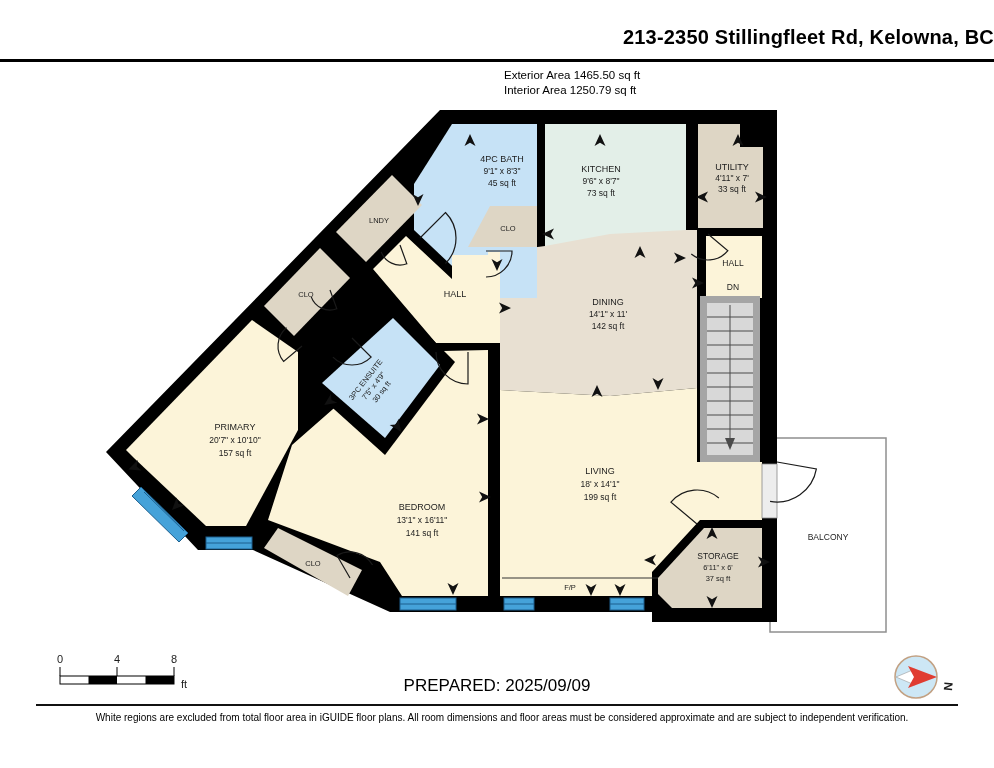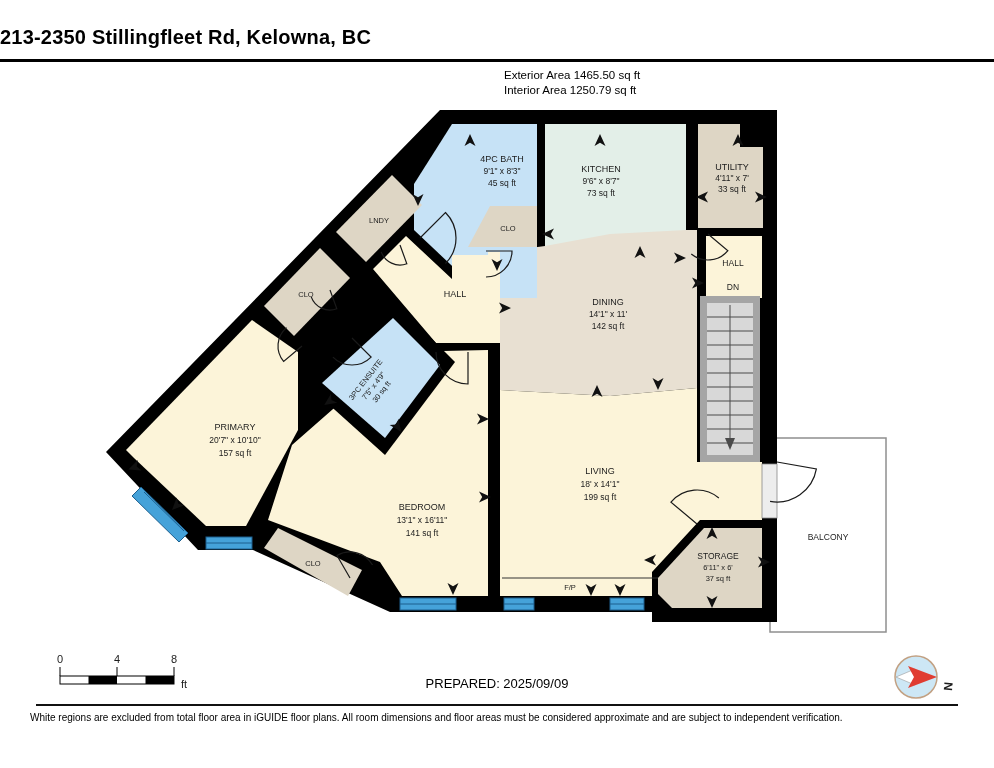--- a/index.html
+++ b/index.html
@@ -1,32 +1,32 @@
 <!DOCTYPE html>
 <html><head>
 <meta charset="utf-8">
 <style>
   html,body{margin:0;padding:0;background:#fff;}
   .page{position:relative;width:994px;height:768px;background:#fff;overflow:hidden;
         font-family:"Liberation Sans",sans-serif;color:#000;}
-  .title{position:absolute;top:26px;left:0;right:0;text-align:left;
+  .title{position:absolute;top:26px;left:0;right:0;text-align:right;
          font-size:20px;font-weight:bold;letter-spacing:.2px;}
   .rule-top{position:absolute;top:59px;left:0;right:0;height:3px;background:#000;}
   .subtitle{position:absolute;top:68px;left:0;right:0;display:flex;
             justify-content:center;font-size:11.5px;}
   .subtitle .fl{font-weight:bold;margin-right:14px;padding-left:78px;margin-top:48px;}
   .subtitle .areas div{line-height:15px;}
   svg text{font-family:"Liberation Sans",sans-serif;fill:#1c1c1c;}
   .room-name{font-size:9px;}
   .room-dim{font-size:8.5px;}
   .small-lab{font-size:7.5px;}
   .mid-lab{font-size:8.5px;}
-  .prepared{position:absolute;top:676px;left:0;right:0;text-align:center;font-size:13px;}
+  .prepared{position:absolute;top:676px;left:0;right:0;text-align:center;font-size:17px;}
   .rule-bottom{position:absolute;top:704px;left:36px;right:36px;height:2px;background:#111;}
-  .disclaimer{position:absolute;top:712px;left:30px;right:20px;font-size:10px;}
+  .disclaimer{position:absolute;top:712px;left:30px;right:20px;font-size:10px;text-align:center;}
 </style>
 </head>
 <body>
 
 <div class="page">
 
   <div class="title">213-2350 Stillingfleet Rd, Kelowna, BC</div>
   <div class="rule-top"></div>
   <div class="subtitle">
     <div class="fl">Main Floor</div>

